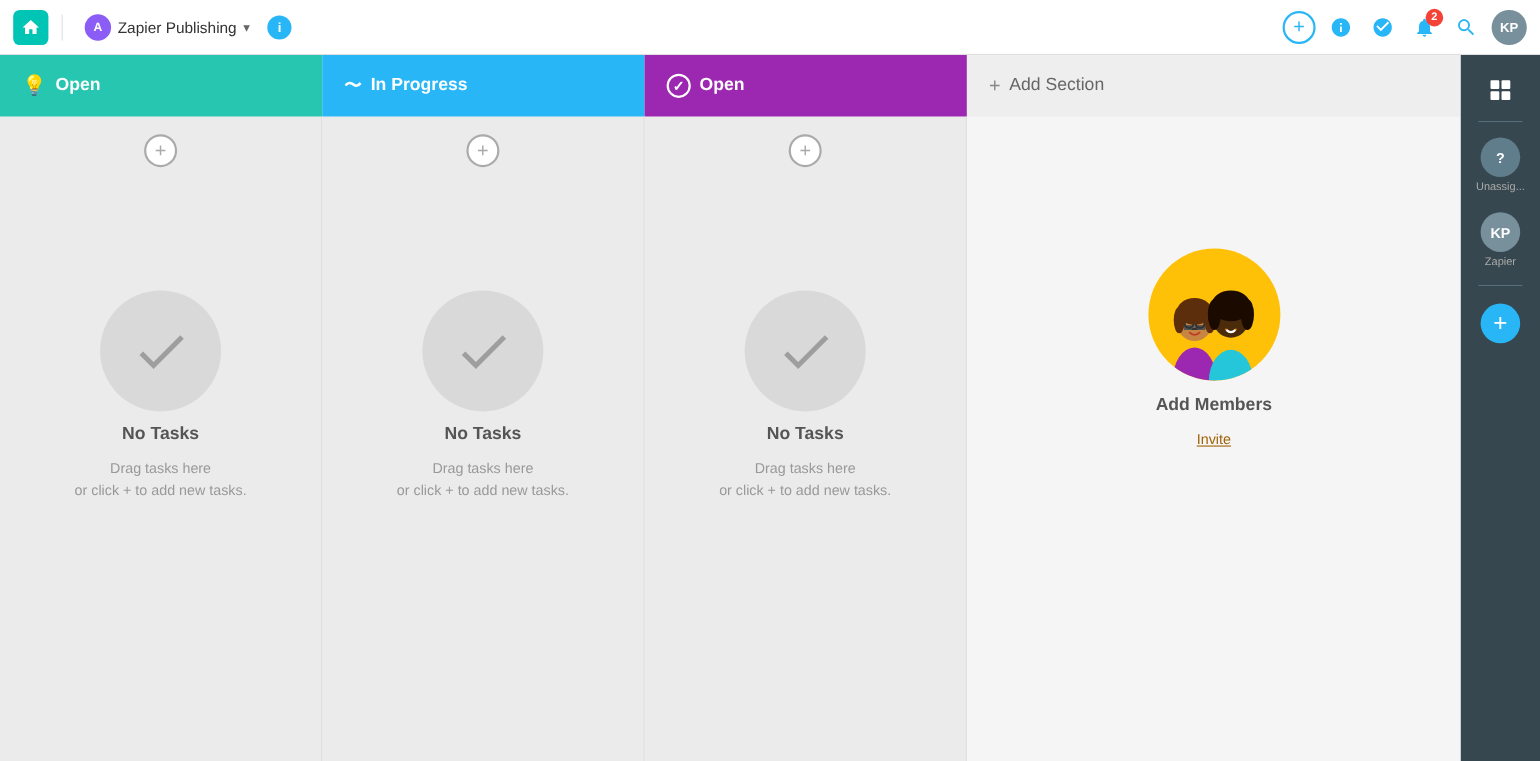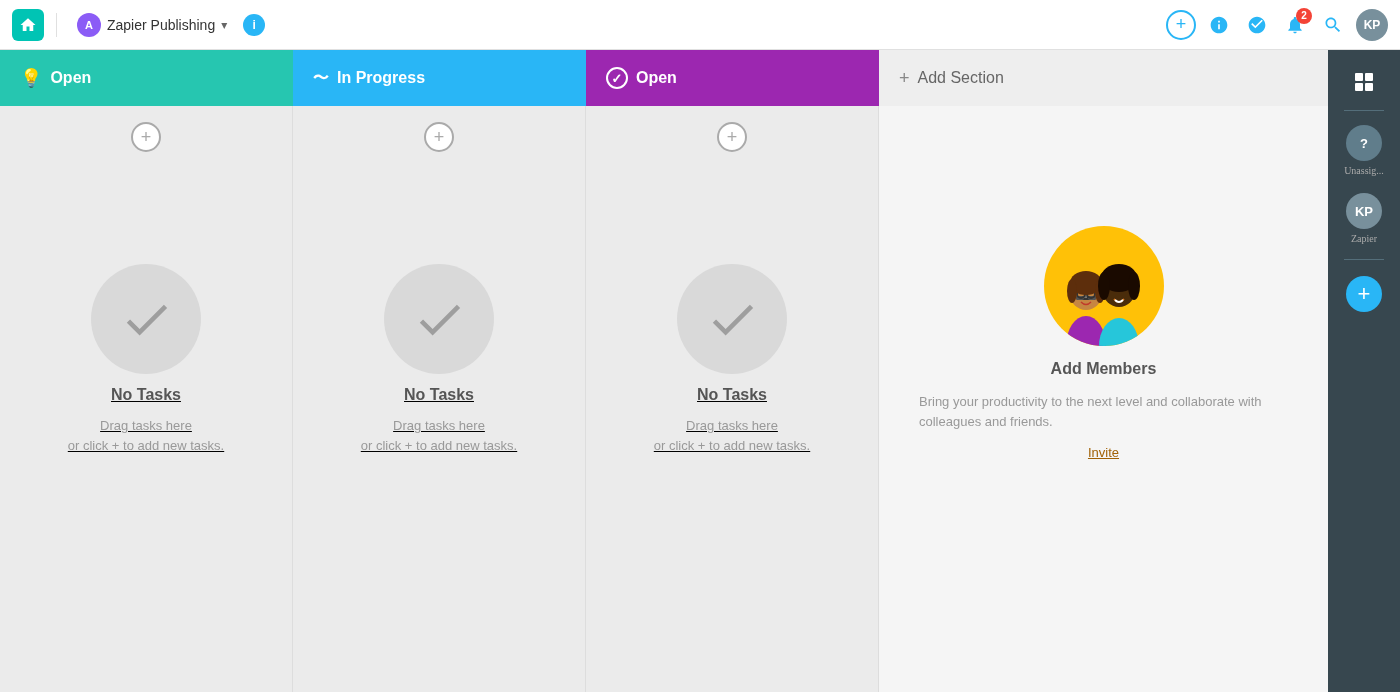--- a/index.html
+++ b/index.html
@@ -162,21 +162,20 @@
       font-weight: 300;
     }
 
     .empty-state {
       display: flex;
       flex-direction: column;
       align-items: center;
       margin-top: 100px;
       text-align: center;
       gap: 12px;
-      text-decoration: underline;
     }
     .empty-circle {
       width: 110px; height: 110px; border-radius: 50%;
       background: #d9d9d9;
       display: flex; align-items: center; justify-content: center;
     }
     .empty-circle svg { width: 55px; height: 55px; fill: #9e9e9e; }
     .empty-title { font-size: 16px; font-weight: 700; color: #555; }
     .empty-desc { font-size: 13px; color: #999; line-height: 1.5; }
 
@@ -227,21 +226,21 @@
     .sidebar-divider { width: 40px; height: 1px; background: #546e7a; margin: 4px 0; }
     .sidebar-user-item {
       display: flex; flex-direction: column; align-items: center; gap: 4px;
       padding: 6px 0; cursor: pointer; width: 100%;
     }
     .sidebar-user-avatar {
       width: 36px; height: 36px; border-radius: 50%;
       display: flex; align-items: center; justify-content: center;
       font-size: 13px; font-weight: bold; color: white;
     }
-    .sidebar-user-label { font-size: 10px; color: #aaa; text-align: center; line-height: 1.2; font-family: Liberation Serif, serif; }
+    .sidebar-user-label { font-size: 10px; color: #aaa; text-align: center; line-height: 1.2; }
     .sidebar-add-btn {
       width: 36px; height: 36px; border-radius: 50%;
       background: #29b6f6;
       display: flex; align-items: center; justify-content: center;
       cursor: pointer; margin-top: 8px;
       font-size: 22px; color: white; font-weight: 300;
     }
   </style>
 </head>
 <body>
@@ -386,21 +385,20 @@
               <ellipse cx="75" cy="52" rx="18" ry="14" fill="#1a0a00"></ellipse>
               <ellipse cx="60" cy="60" rx="6" ry="14" fill="#1a0a00"></ellipse>
               <ellipse cx="90" cy="60" rx="6" ry="14" fill="#1a0a00"></ellipse>
 
               <path d="M70 73 Q75 79 80 73" stroke="#e67e22" stroke-width="1.5" fill="none"></path>
 
               <path d="M71 74 Q75 78 79 74" stroke="white" stroke-width="2" fill="none"></path>
             </svg>
           </div>
           <div class="add-members-title">Add Members</div>
-          <div class="add-members-desc">Bring your productivity to the next level and collaborate with colleagues and friends.</div>
           <a class="invite-link">Invite</a>
         </div>
       </div>
     </div>
   </div>
 
   <div class="right-sidebar">
 
     <div class="sidebar-section-icon">
       <div class="sidebar-grid-icon">

